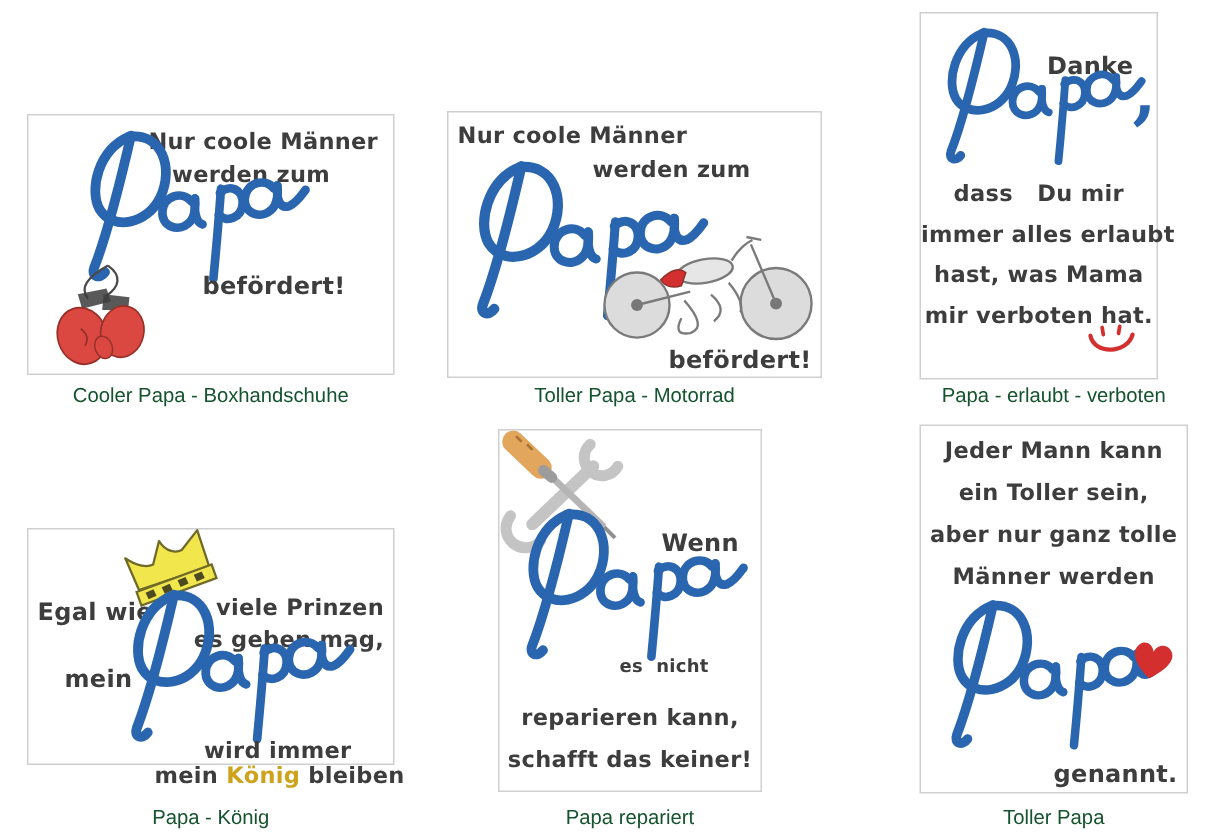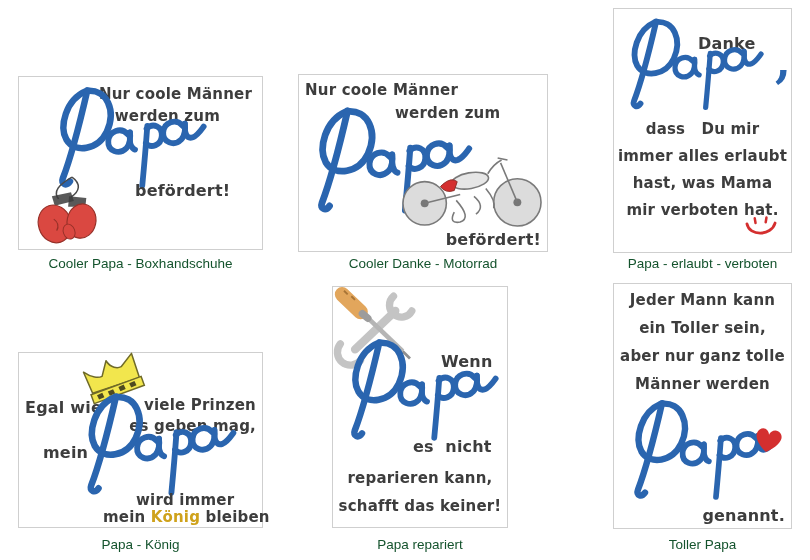--- a/index.html
+++ b/index.html
@@ -77,42 +77,42 @@
         <path d="M90,17 C94,10 98,6 104,3"></path>
         <path d="M100,1 l10,2"></path>
         <path d="M103,6 L120,46"></path>
         <path d="M88,32 C93,38 98,46 96,52"></path>
       </g>
       <ellipse cx="72" cy="24" rx="19" ry="8" transform="rotate(-10 72 24)" fill="#e6e6e6" stroke="#7a7a7a" stroke-width="1.6"></ellipse>
       <path d="M44,28 q9,-8 15,-3 l-3,9 q-9,3 -14,-4 z" fill="var(--red)" stroke="#8d2f2a" stroke-width="1"></path>
     </svg>
     <div class="hw" style="right:6px;top:156px;font-size:16px;">befördert!</div>
   </div>
-  <div class="caption" style="left:298px;top:256px;width:250px;">Cooler Danke - Motorrad</div>
+  <div class="caption" style="left:298px;top:256px;width:250px;">Toller Papa - Motorrad</div>
 
-  <div class="card" style="left:613px;top:8px;width:179px;height:245px;">
+  <div class="card" style="left:613px;top:8px;width:159px;height:245px;">
     <div class="hw" style="left:84px;top:26px;font-size:16px;">Danke</div>
     <svg class="papa" viewBox="0 0 235 155" style="left:0px;top:4px;width:154px;height:101px;">
       <title>Papa</title>
         <use href="#papaGlyph"></use>
     </svg>
     <span class="papa-comma" style="right:0px;top:42px;">,</span>
     <div class="hw centerline" style="top:112px;font-size:15px;">dass   Du mir</div>
     <div class="hw centerline" style="top:139px;font-size:15px;">immer alles erlaubt</div>
     <div class="hw centerline" style="top:166px;font-size:15px;">hast, was Mama</div>
     <div class="hw centerline" style="top:193px;font-size:15px;">mir verboten hat.</div>
     <svg class="deco" viewBox="0 0 46 32" style="right:12px;top:207px;width:36px;height:25px;">
       <path d="M5,10 C8,26 36,26 41,9" fill="none" stroke="var(--red)" stroke-width="3.6" stroke-linecap="round"></path>
       <path d="M15,3 l1,6" stroke="var(--red)" stroke-width="3.2" stroke-linecap="round"></path>
       <path d="M30,2 l-1,6" stroke="var(--red)" stroke-width="3.2" stroke-linecap="round"></path>
     </svg>
   </div>
   <div class="caption" style="left:613px;top:256px;width:179px;">Papa - erlaubt - verboten</div>
 
-  <div class="card" style="left:18px;top:352px;width:245px;height:176px;">
+  <div class="card" style="left:18px;top:352px;width:245px;height:158px;">
     <svg class="deco" viewBox="0 0 84 56" style="left:58px;top:0px;width:80px;height:53px;">
       <g transform="rotate(-14 42 30)">
         <path d="M14,36 L10,12 C17,20 24,22 28,21 L36,6 C39,15 46,17 50,16 L64,5 L66,32 Z" fill="var(--crown-yellow)" stroke="#6f6a28" stroke-width="1.6" stroke-linejoin="round"></path>
         <path d="M12,37 L68,31 L69,41 L13,47 Z" fill="var(--crown-yellow)" stroke="#6f6a28" stroke-width="1.6"></path>
         <path d="M18,39 l6,-1 l1,5 l-6,1 z" fill="#4e4a20"></path>
         <path d="M30,38 l6,-1 l1,5 l-6,1 z" fill="#4e4a20"></path>
         <path d="M42,36 l6,-1 l1,5 l-6,1 z" fill="#4e4a20"></path>
         <path d="M54,35 l6,-1 l1,5 l-6,1 z" fill="#4e4a20"></path>
       </g>
     </svg>
@@ -138,21 +138,21 @@
       <path d="M76,70 L84,78" stroke="#8f8f8f" stroke-width="3" fill="none"></path>
       <path d="M10,8 L30,27" stroke="var(--handle-tan)" stroke-width="16" stroke-linecap="round" fill="none"></path>
       <path d="M12,4 l4,4 M20,10 l4,4" stroke="#a87436" stroke-width="2" fill="none"></path>
       <path d="M32,29 L38,34" stroke="#9c9c9c" stroke-width="8" stroke-linecap="round" fill="none"></path>
     </svg>
     <div class="hw" style="left:108px;top:66px;font-size:16px;">Wenn</div>
     <svg class="papa" viewBox="0 0 235 155" style="left:0px;top:46px;width:170px;height:112px;">
       <title>Papa</title>
         <use href="#papaGlyph"></use>
     </svg>
-    <div class="hw" style="left:80px;top:151px;font-size:16px;">es  nicht</div>
+    <div class="hw" style="left:80px;top:151px;font-size:12px;">es  nicht</div>
     <div class="hw centerline" style="top:183px;font-size:15px;">reparieren kann,</div>
     <div class="hw centerline" style="top:211px;font-size:15px;">schafft das keiner!</div>
   </div>
   <div class="caption" style="left:332px;top:537px;width:176px;">Papa repariert</div>
 
   <div class="card" style="left:613px;top:283px;width:179px;height:246px;">
     <div class="hw centerline" style="top:8px;font-size:15px;">Jeder Mann kann</div>
     <div class="hw centerline" style="top:36px;font-size:15px;">ein Toller sein,</div>
     <div class="hw centerline" style="top:64px;font-size:15px;">aber nur ganz tolle</div>
     <div class="hw centerline" style="top:92px;font-size:15px;">Männer werden</div>

